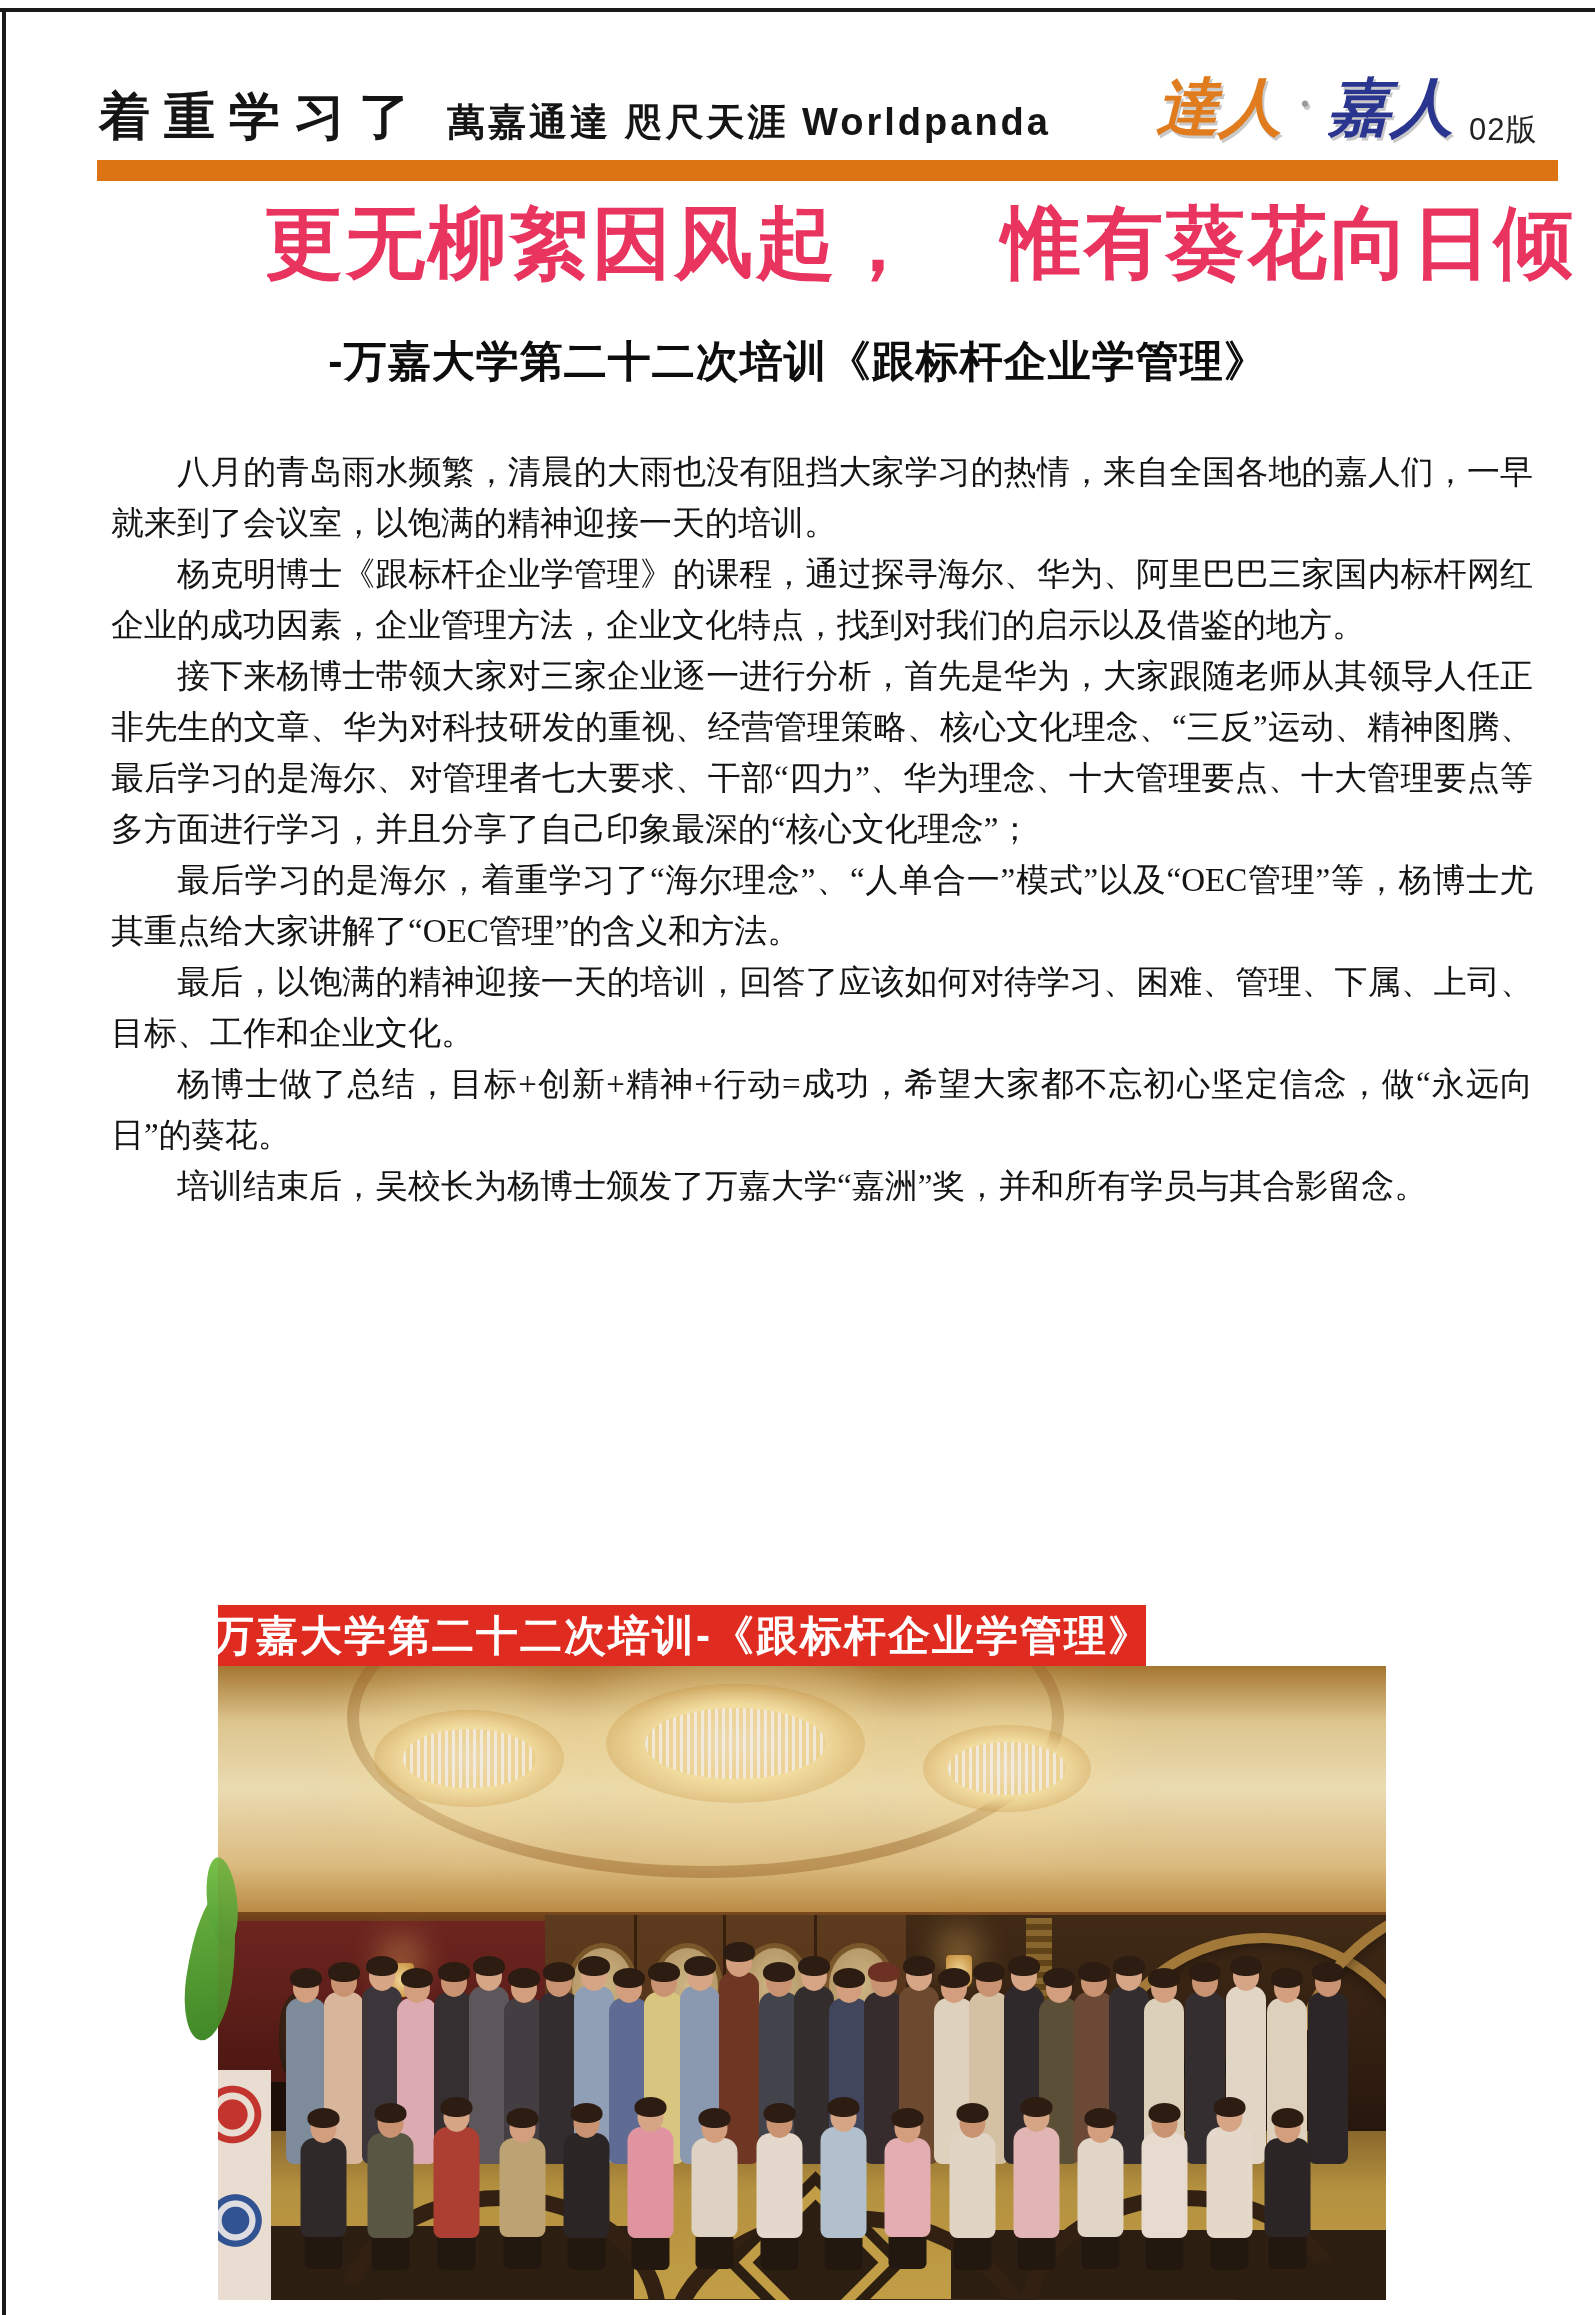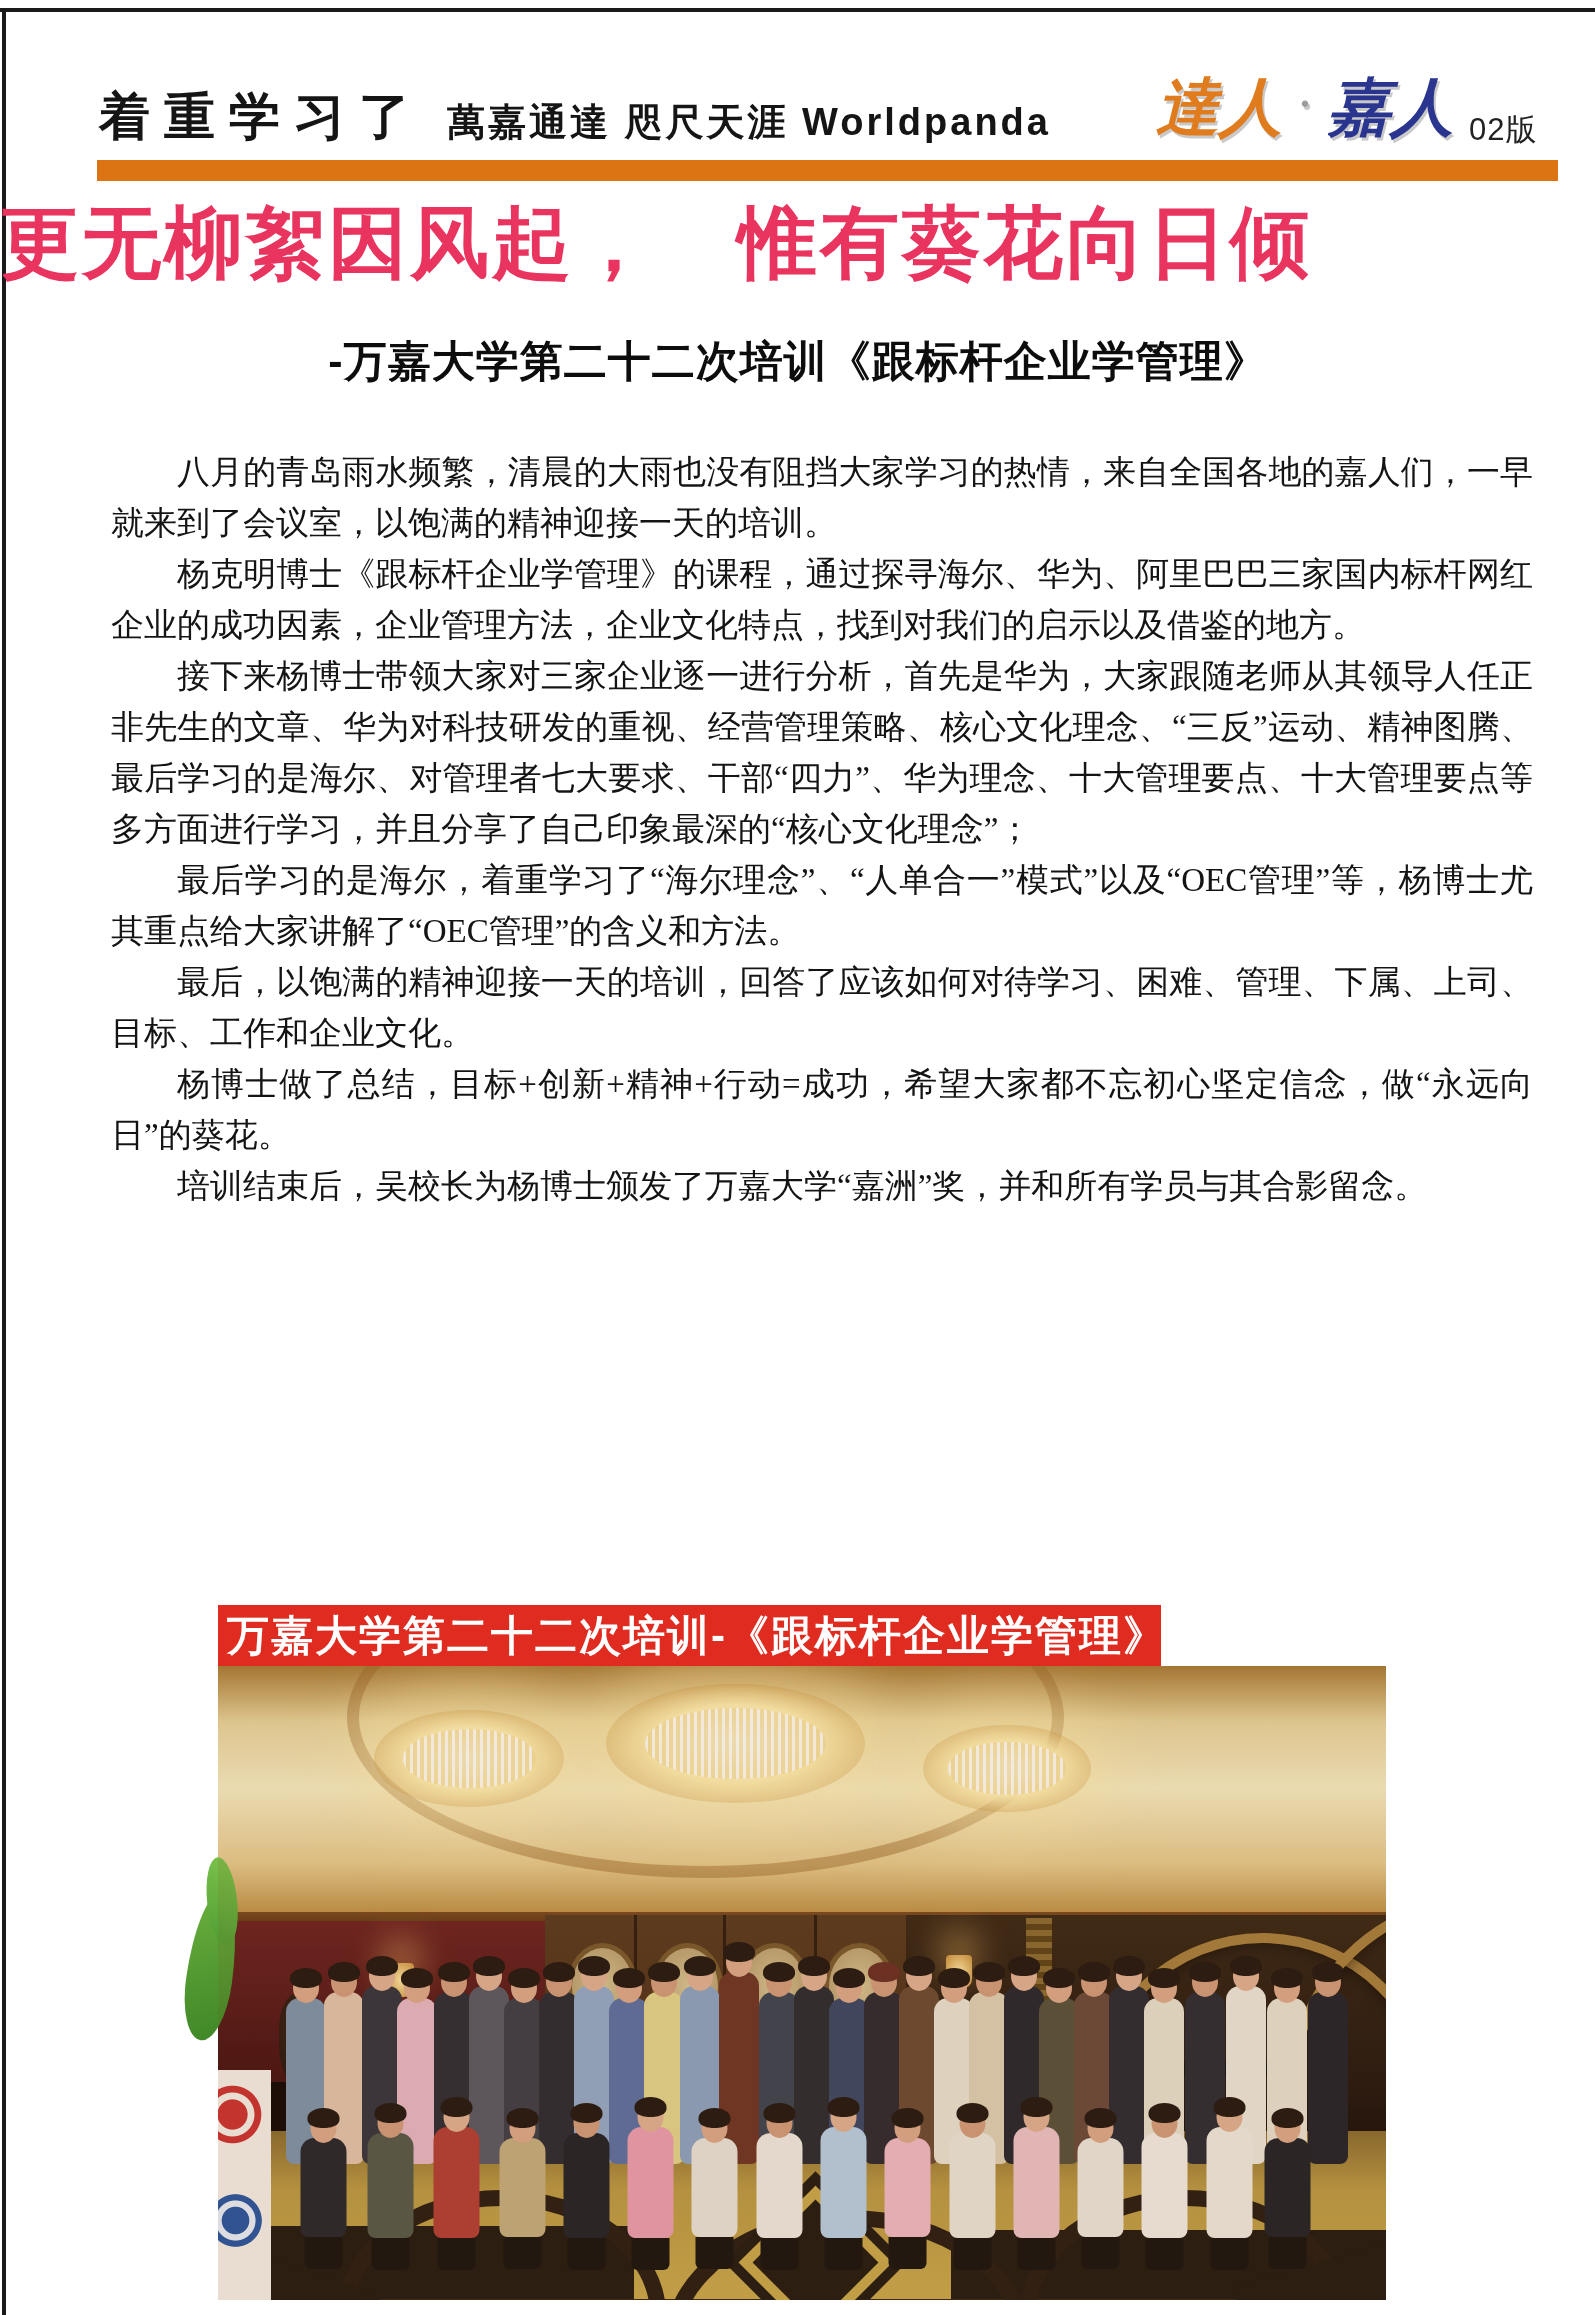--- a/index.html
+++ b/index.html
@@ -31,40 +31,40 @@
   }
   .logo-part1{color:var(--logo-orange,#e07b1e);}
   .logo-dot{color:#9d9d9d;font-size:40px;vertical-align:12px;margin:0 2px;}
   .logo-part2{color:var(--logo-blue,#2a3590);}
   .page-badge{position:absolute;left:1469px;top:109px;font-size:31px;color:#222;letter-spacing:1px;}
   .orange-rule{position:absolute;left:97px;top:160px;width:1461px;height:21px;background:var(--accent-orange,#dd7414);}
 
   
   .article-title{
     position:absolute;left:0;top:198px;width:1576px;margin:0;
-    text-align:left;font-size:79px;line-height:1.15;font-weight:900;letter-spacing:3px;
+    text-align:right;font-size:79px;line-height:1.15;font-weight:900;letter-spacing:3px;
     color:var(--title-pink,#e8345e);white-space:nowrap;
   }
   .article-subtitle{
     position:absolute;left:0;top:333px;width:1596px;margin:0;
     text-align:center;font-size:43px;font-weight:900;letter-spacing:1px;color:#0d0d0d;
   }
   .article-body{
     position:absolute;left:111px;top:447px;width:1422px;
     font-family:"Liberation Serif",serif;
     font-size:33px;line-height:51px;text-align:justify;color:#141414;
   }
   .article-body p{margin:0;text-indent:2em;}
 
   
   .photo-figure{position:absolute;left:218px;top:1605px;width:1168px;margin:0;}
   .photo-banner{
     width:928px;height:61px;background:var(--banner-red,#e02b20);
     display:flex;align-items:center;justify-content:center;
-    color:#ffffff;font-size:42px;font-weight:900;letter-spacing:2px;white-space:nowrap;padding-left:15px;
+    color:#ffffff;font-size:42px;font-weight:900;letter-spacing:2px;white-space:nowrap;
   }
   .photo{position:relative;width:1168px;height:634px;overflow:hidden;background:#3a2817;}
 
   
   .ceiling{position:absolute;left:0;top:0;width:1168px;height:255px;
     background:linear-gradient(180deg,#a97c36 0%,#e8d49c 22%,#f6ecc4 48%,#e6c98c 78%,#b98a3e 100%);}
   .ceiling-ring{position:absolute;left:129px;top:-109px;width:693px;height:297px;border-radius:50%;
     border:12px solid rgba(150,100,40,.45);}
   .chandelier{position:absolute;border-radius:50%;
     background:radial-gradient(ellipse at center,#fffbe2 0%,#ffeeb0 45%,rgba(230,190,110,.55) 72%,rgba(230,190,110,0) 100%);

